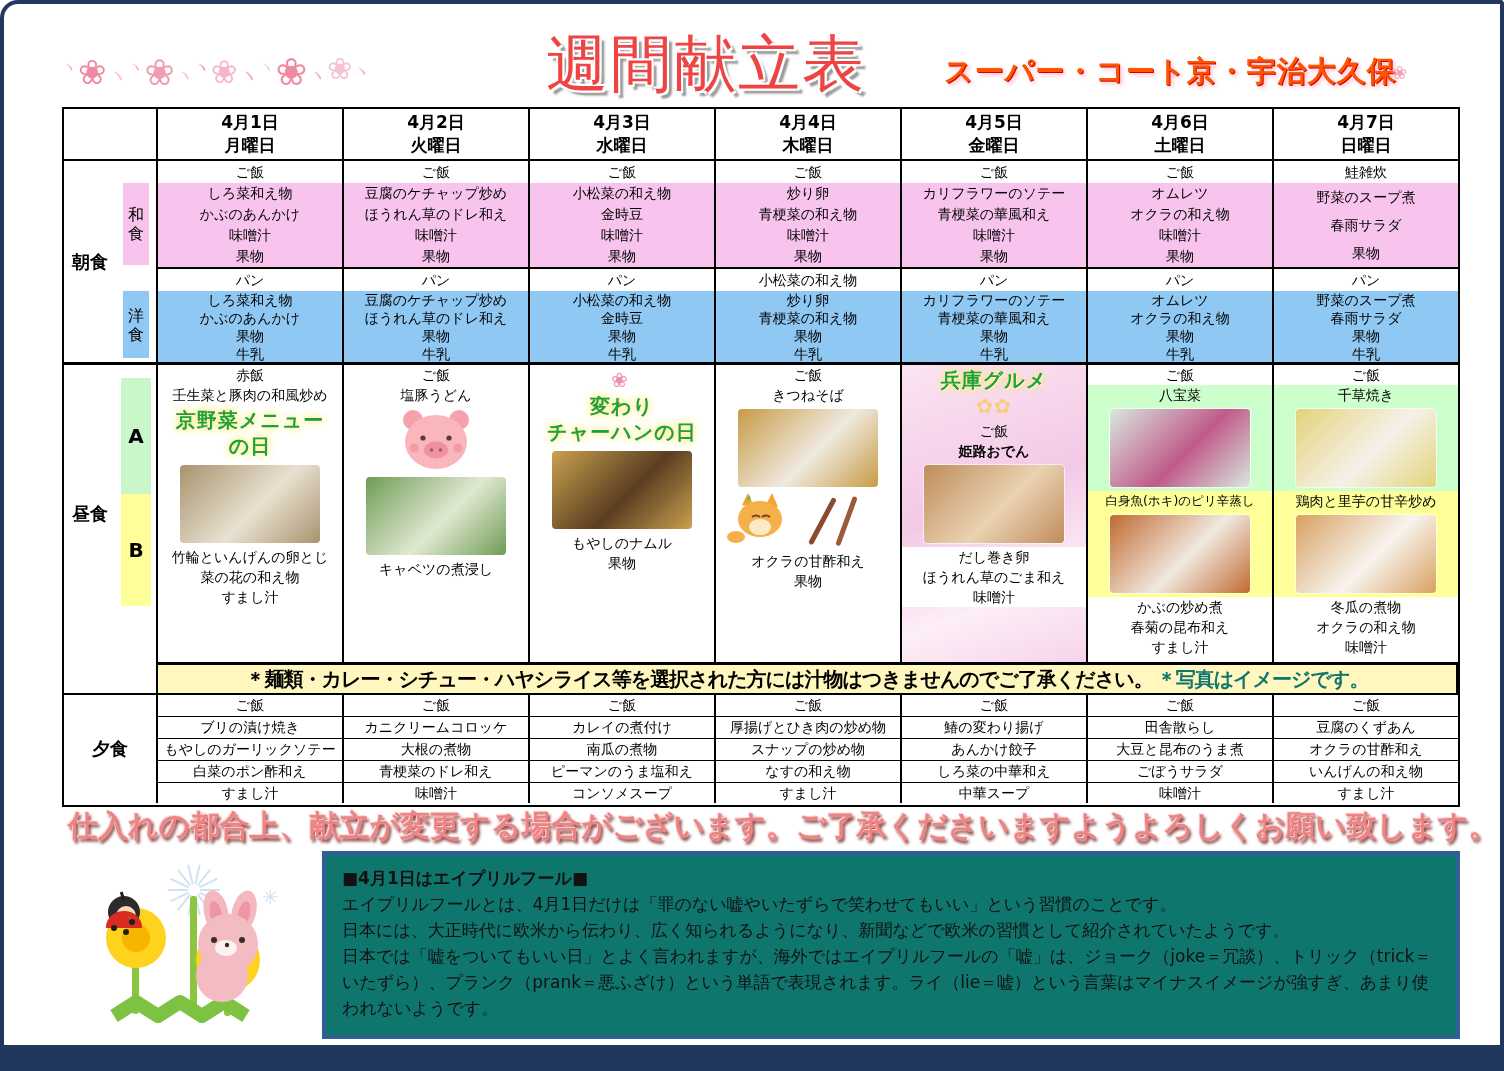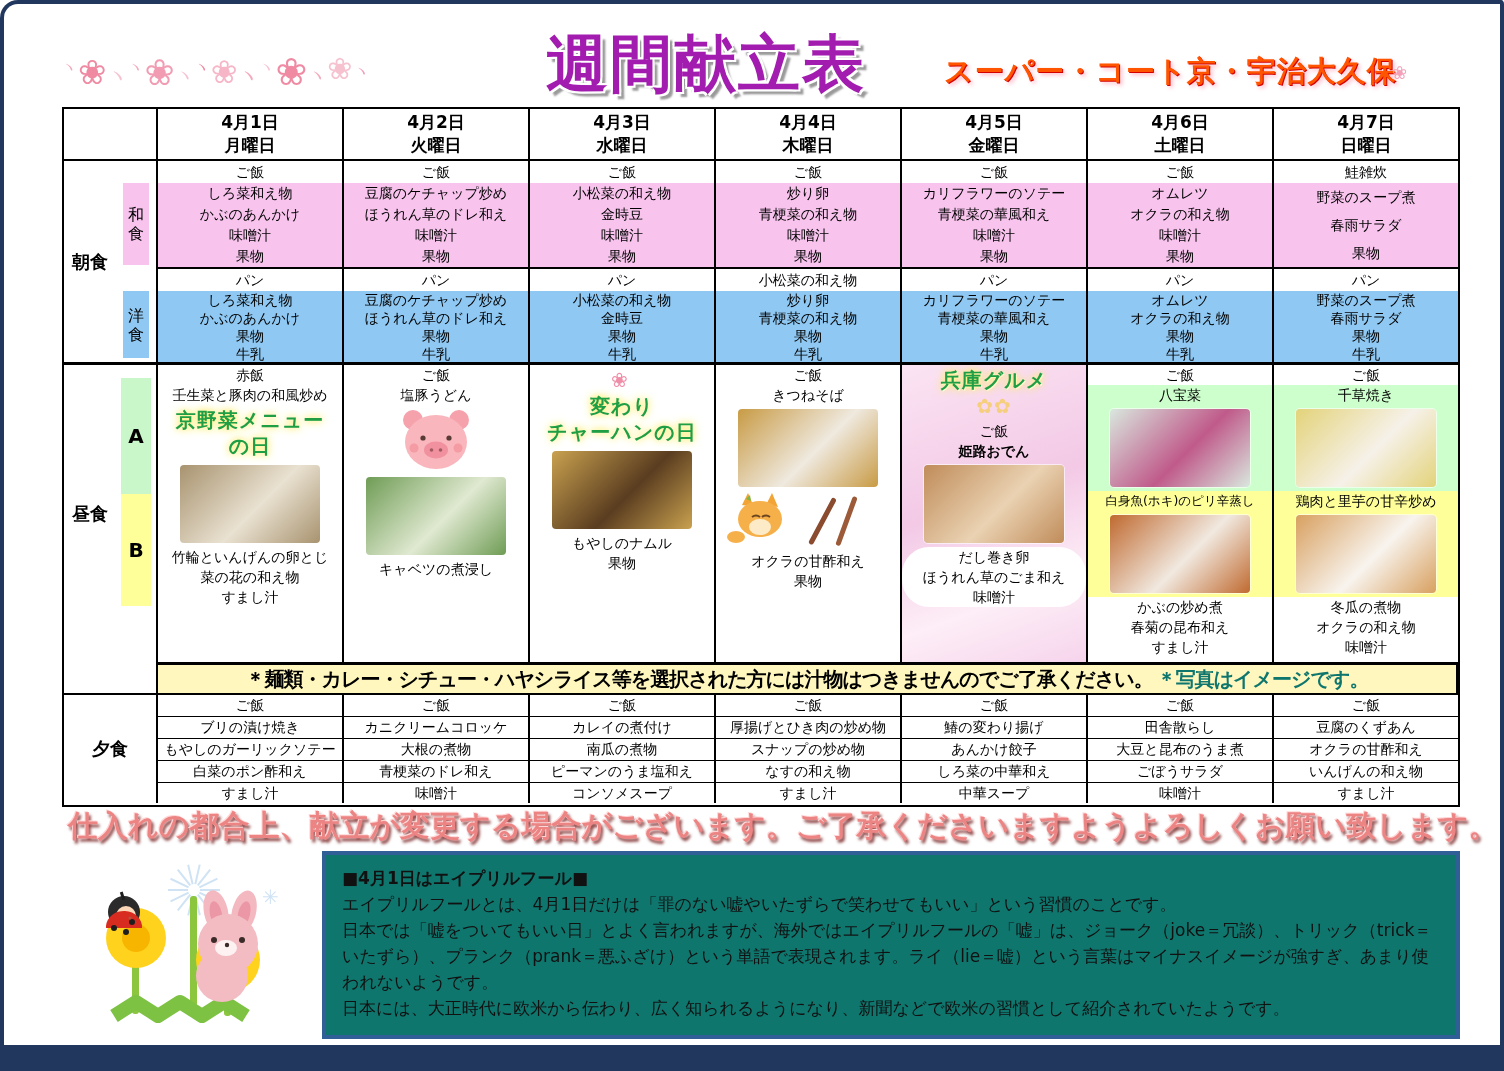--- a/index.html
+++ b/index.html
@@ -5,21 +5,21 @@
   html,body{margin:0;padding:0;background:#fff;}
   body{font-family:"DejaVu Sans","Liberation Sans",sans-serif;}
   .stage{position:relative;width:1504px;height:1071px;background:#fff;overflow:hidden;
          border-left:4px solid #21375e;border-top:4px solid #21375e;border-right:4px solid #21375e;
          border-radius:18px 4px 0 0;box-sizing:border-box;}
   .bottom-bar{position:absolute;left:0;right:0;bottom:0;height:26px;background:#21375e;}
 
   
   .flower-border{position:absolute;left:58px;top:38px;width:480px;height:60px;display:flex;align-items:center;gap:2px;}
   .flower-border span{display:inline-block;}
-  .page-title{position:absolute;left:542px;top:18px;font-size:62px;font-weight:700;color:#a21caf;
+  .page-title{position:absolute;left:542px;top:18px;font-size:62px;font-weight:400;color:#ef4444;
               letter-spacing:2px;white-space:nowrap;
               text-shadow:-2px -2px 0 #fff,2px -2px 0 #fff,-2px 2px 0 #fff,2px 2px 0 #fff,5px 5px 2px #9a9a9a;}
   .facility-name{position:absolute;left:940px;top:48px;font-size:29px;font-weight:800;color:#ff5400;
                  white-space:nowrap;letter-spacing:1px;
                  text-shadow:1px 1px 0 #d40000,3px 3px 4px #ffb8c8;}
   .facility-flower{position:absolute;left:1388px;top:58px;font-size:18px;color:#f4a0b8;}
 
   
   .menu-table{position:absolute;left:58px;top:103px;width:1398px;height:700px;background:#fff;
               border:2px solid #000;box-sizing:border-box;display:grid;
@@ -363,21 +363,21 @@
         </div>
         <div class="lb-text">
           <div class="ln">ご飯</div>
         </div>
         <div class="lb-text" style="font-weight: 700;">
           <div class="ln">姫路おでん</div>
         </div>
         <div>
           <div class="lb-photo" style="background: linear-gradient(135deg, rgb(192, 140, 90) 0%, rgb(234, 210, 178) 55%, rgb(192, 140, 90) 100%);"></div>
         </div>
-        <div class="lb-text" style="background: rgb(255, 255, 255); border-radius: 27px;">
+        <div class="lb-text" style="background: rgb(255, 255, 255);">
           <div class="ln">だし巻き卵</div>
           <div class="ln">ほうれん草のごま和え</div>
           <div class="ln">味噌汁</div>
         </div>
       </div>
       <div class="cell dinner-cell dayL" style="grid-area: 6 / 7;">
         <div class="d-line">ご飯</div>
         <div class="d-line">鰆の変わり揚げ</div>
         <div class="d-line">あんかけ餃子</div>
         <div class="d-line">しろ菜の中華和え</div>
@@ -535,18 +535,18 @@
           <circle cx="60" cy="76" r="3" fill="#1e1e1e"></circle>
       <circle cx="66" cy="66" r="3" fill="#1e1e1e"></circle>
       <rect x="55" y="36" width="3" height="8" fill="#1e1e1e" transform="rotate(-18 56 40)"></rect>
       <circle cx="64" cy="62" r="1.6" fill="#b0543c"></circle>
     </g>
   </svg></div>
 
   <div class="aprilfool-box">
     <div class="aprilfool-title">■4月1日はエイプリルフール■</div>
     <p>エイプリルフールとは、4月1日だけは「罪のない嘘やいたずらで笑わせてもいい」という習慣のことです。</p>
+    <p>日本には、大正時代に欧米から伝わり、広く知られるようになり、新聞などで欧米の習慣として紹介されていたようです。</p>
     <p>日本では「嘘をついてもいい日」とよく言われますが、海外ではエイプリルフールの「嘘」は、ジョーク（joke＝冗談）、トリック（trick＝いたずら）、プランク（prank＝悪ふざけ）という単語で表現されます。ライ（lie＝嘘）という言葉はマイナスイメージが強すぎ、あまり使われないようです。</p>
-    <p>日本には、大正時代に欧米から伝わり、広く知られるようになり、新聞などで欧米の習慣として紹介されていたようです。</p>
   </div>
 
   <div class="bottom-bar"></div>
 </div>
 
 </body></html>

